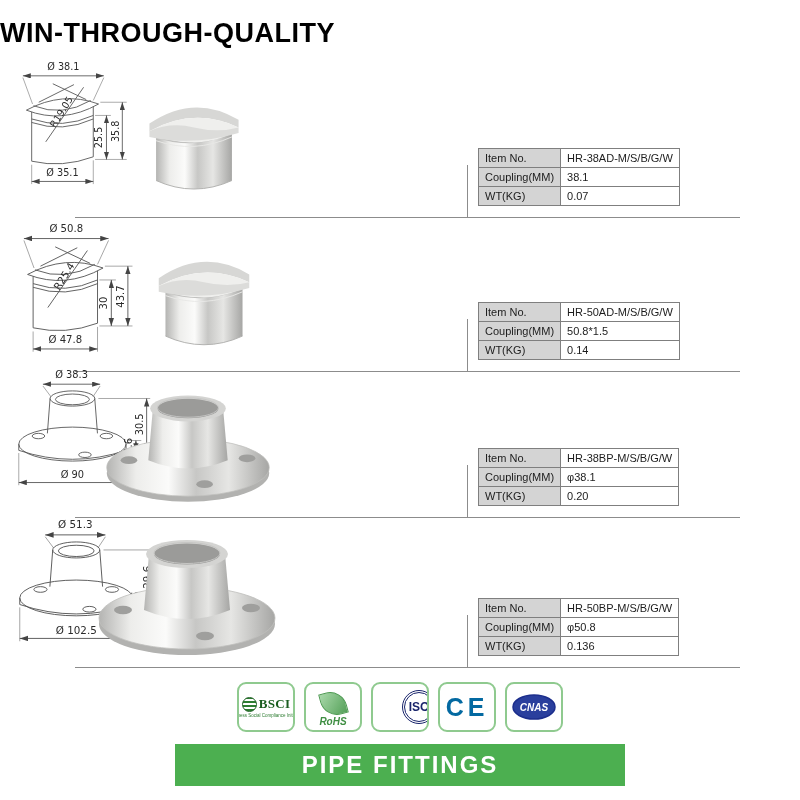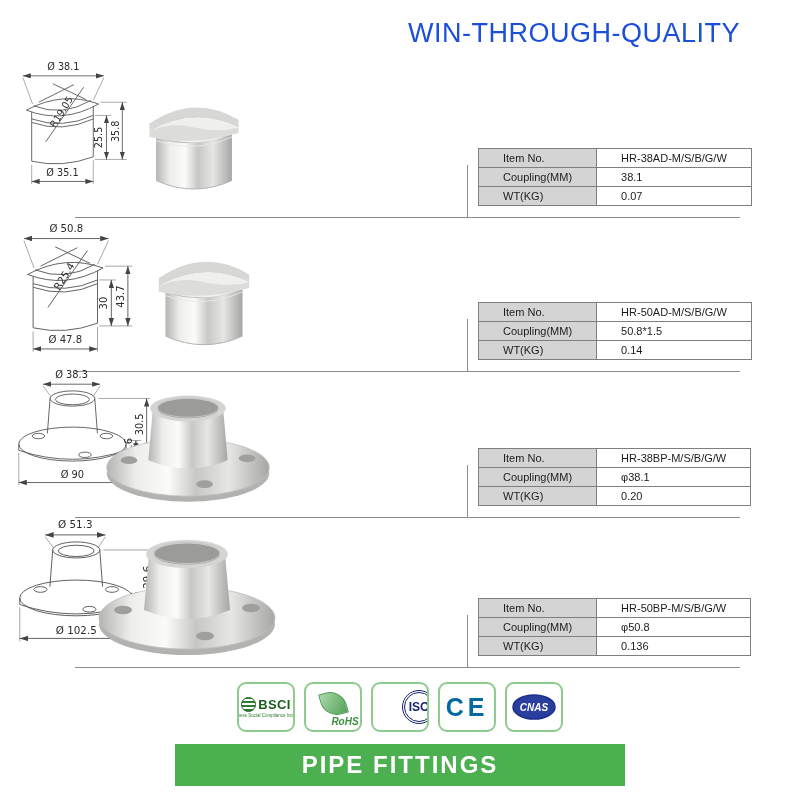--- a/index.html
+++ b/index.html
@@ -1,57 +1,57 @@
 <!DOCTYPE html>
 <html><head>
 <meta charset="utf-8">
 <style>
   html,body{margin:0;padding:0;background:#fff;}
   .canvas{position:relative;width:800px;height:800px;background:#fff;overflow:hidden;
           font-family:"Liberation Sans",sans-serif;color:#222;}
 
   
-  .page-title{position:absolute;top:18px;left:0;width:740px;text-align:right;
-    font-size:27px;font-weight:400;letter-spacing:.5px;color:#1d4ed8;}
+  .page-title{position:absolute;top:18px;left:0;width:740px;text-align:left;
+    font-size:27px;font-weight:700;letter-spacing:.5px;color:#000000;}
 
   
   .row{position:absolute;left:0;width:684px;}
   .row-divider{position:absolute;left:75px;width:665px;height:0;border-top:1.5px solid #8c8c8c;}
   .vline{position:absolute;width:0;border-left:1.2px solid #8c8c8c;}
 
   
   table.spec{position:absolute;border-collapse:collapse;width:200px;background:#fff;
     font-size:11px;color:#1c1c1c;}
-  table.spec td{border:1px solid #7f7f7f;padding:2px 24px;height:14px;white-space:nowrap;}
+  table.spec td{border:1px solid #7f7f7f;padding:2px 6px;height:14px;white-space:nowrap;}
   table.spec td.lbl{background:#d4d4d4;width:86px;}
 
   
   svg.drawing text{font-family:"DejaVu Sans",sans-serif;font-size:11px;fill:#2a2a2a;}
   svg.drawing .dim{stroke:#444;stroke-width:.9;}
   svg.drawing .thin{stroke:#777;stroke-width:.7;}
   svg.drawing .part{stroke:#555;stroke-width:1;fill:none;}
 
   
   .photo{position:absolute;}
 
   
   .certs{position:absolute;top:682px;left:0;width:800px;display:flex;gap:9px;
     justify-content:center;align-items:center;}
   .badge{width:54px;height:46px;border:2px solid #8fca8f;border-radius:9px;background:#fff;
     display:flex;flex-direction:column;align-items:center;justify-content:center;position:relative;overflow:hidden;}
   .bsci-top{display:flex;align-items:center;gap:2px;}
   .bsci-globe{width:13px;height:13px;border-radius:50%;border:1px solid #1b5e20;display:inline-block;
     background:repeating-linear-gradient(0deg,#2e7d32 0 2px,#ffffff 2px 4px);}
-  .bsci-text{color:#1b5e20;font-weight:800;font-size:13px;letter-spacing:.3px;}
+  .bsci-text{color:#1b5e20;font-weight:800;font-size:13px;letter-spacing:.3px;font-family:Liberation Serif, serif;}
   .bsci-sub{font-size:4.5px;color:#2e7d32;white-space:nowrap;margin-top:1px;}
   .rohs-wrap{position:relative;width:100%;height:100%;display:flex;align-items:center;justify-content:center;}
   .rohs-leaf{width:23px;height:23px;margin-bottom:8px;display:inline-block;
     background:linear-gradient(135deg,#a8d8a9,#55a159);border:1.5px solid #4c9950;
     border-radius:0 70% 0 70%;transform:rotate(-15deg);}
-  .rohs-text{position:absolute;bottom:3px;left:12px;width:100%;text-align:center;
+  .rohs-text{position:absolute;bottom:3px;left:0;width:100%;text-align:center;
     color:#3f8e43;font-weight:800;font-style:italic;font-size:10px;}
   .iso-circle{width:34px;height:34px;border-radius:50%;border:3px double #18246b;box-sizing:border-box;
     display:flex;align-items:center;justify-content:center;color:#18246b;font-weight:800;font-size:12px;margin-left:38px;}
   .ce-text{font-size:25px;font-weight:700;color:#0369a1;letter-spacing:4px;}
   .sgs-text{font-size:18px;font-weight:800;color:#8f8f8f;letter-spacing:1px;}
 
   
   .banner{position:absolute;top:744px;left:175px;width:450px;height:42px;background:#4caf50;
     display:flex;align-items:center;justify-content:center;}
   .banner-text{color:#fff;font-size:24px;font-weight:800;letter-spacing:2px;}

